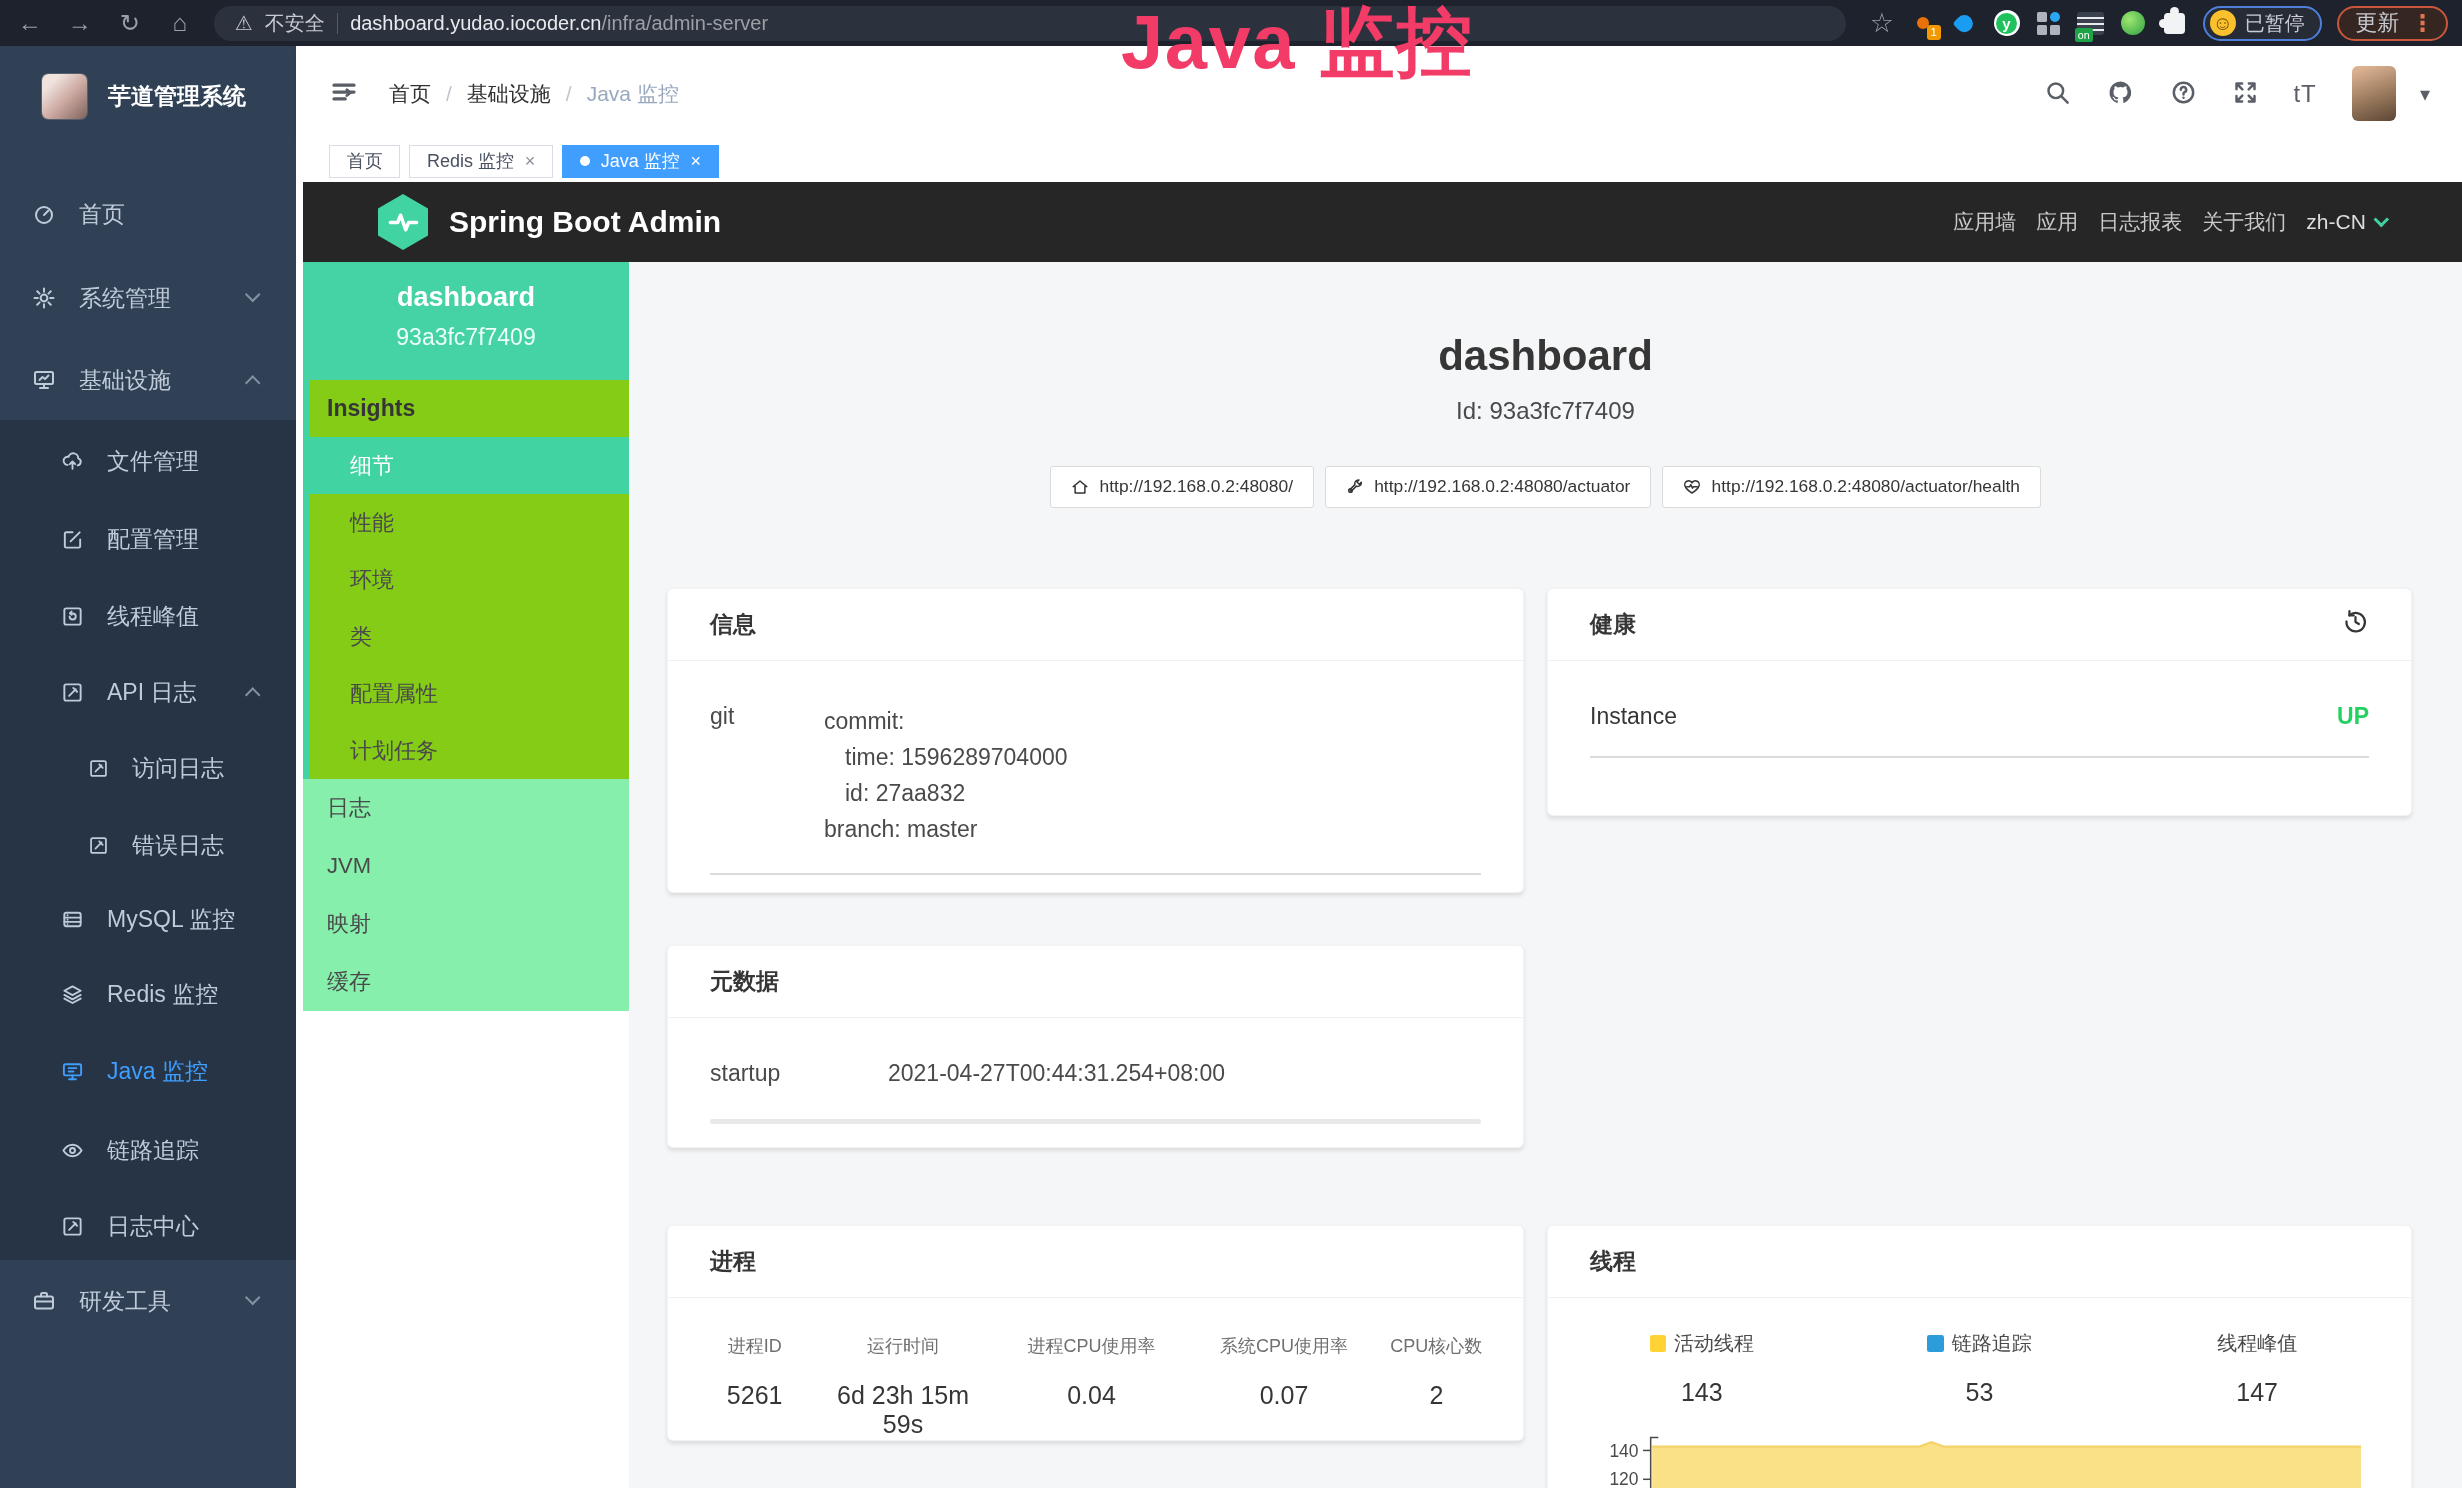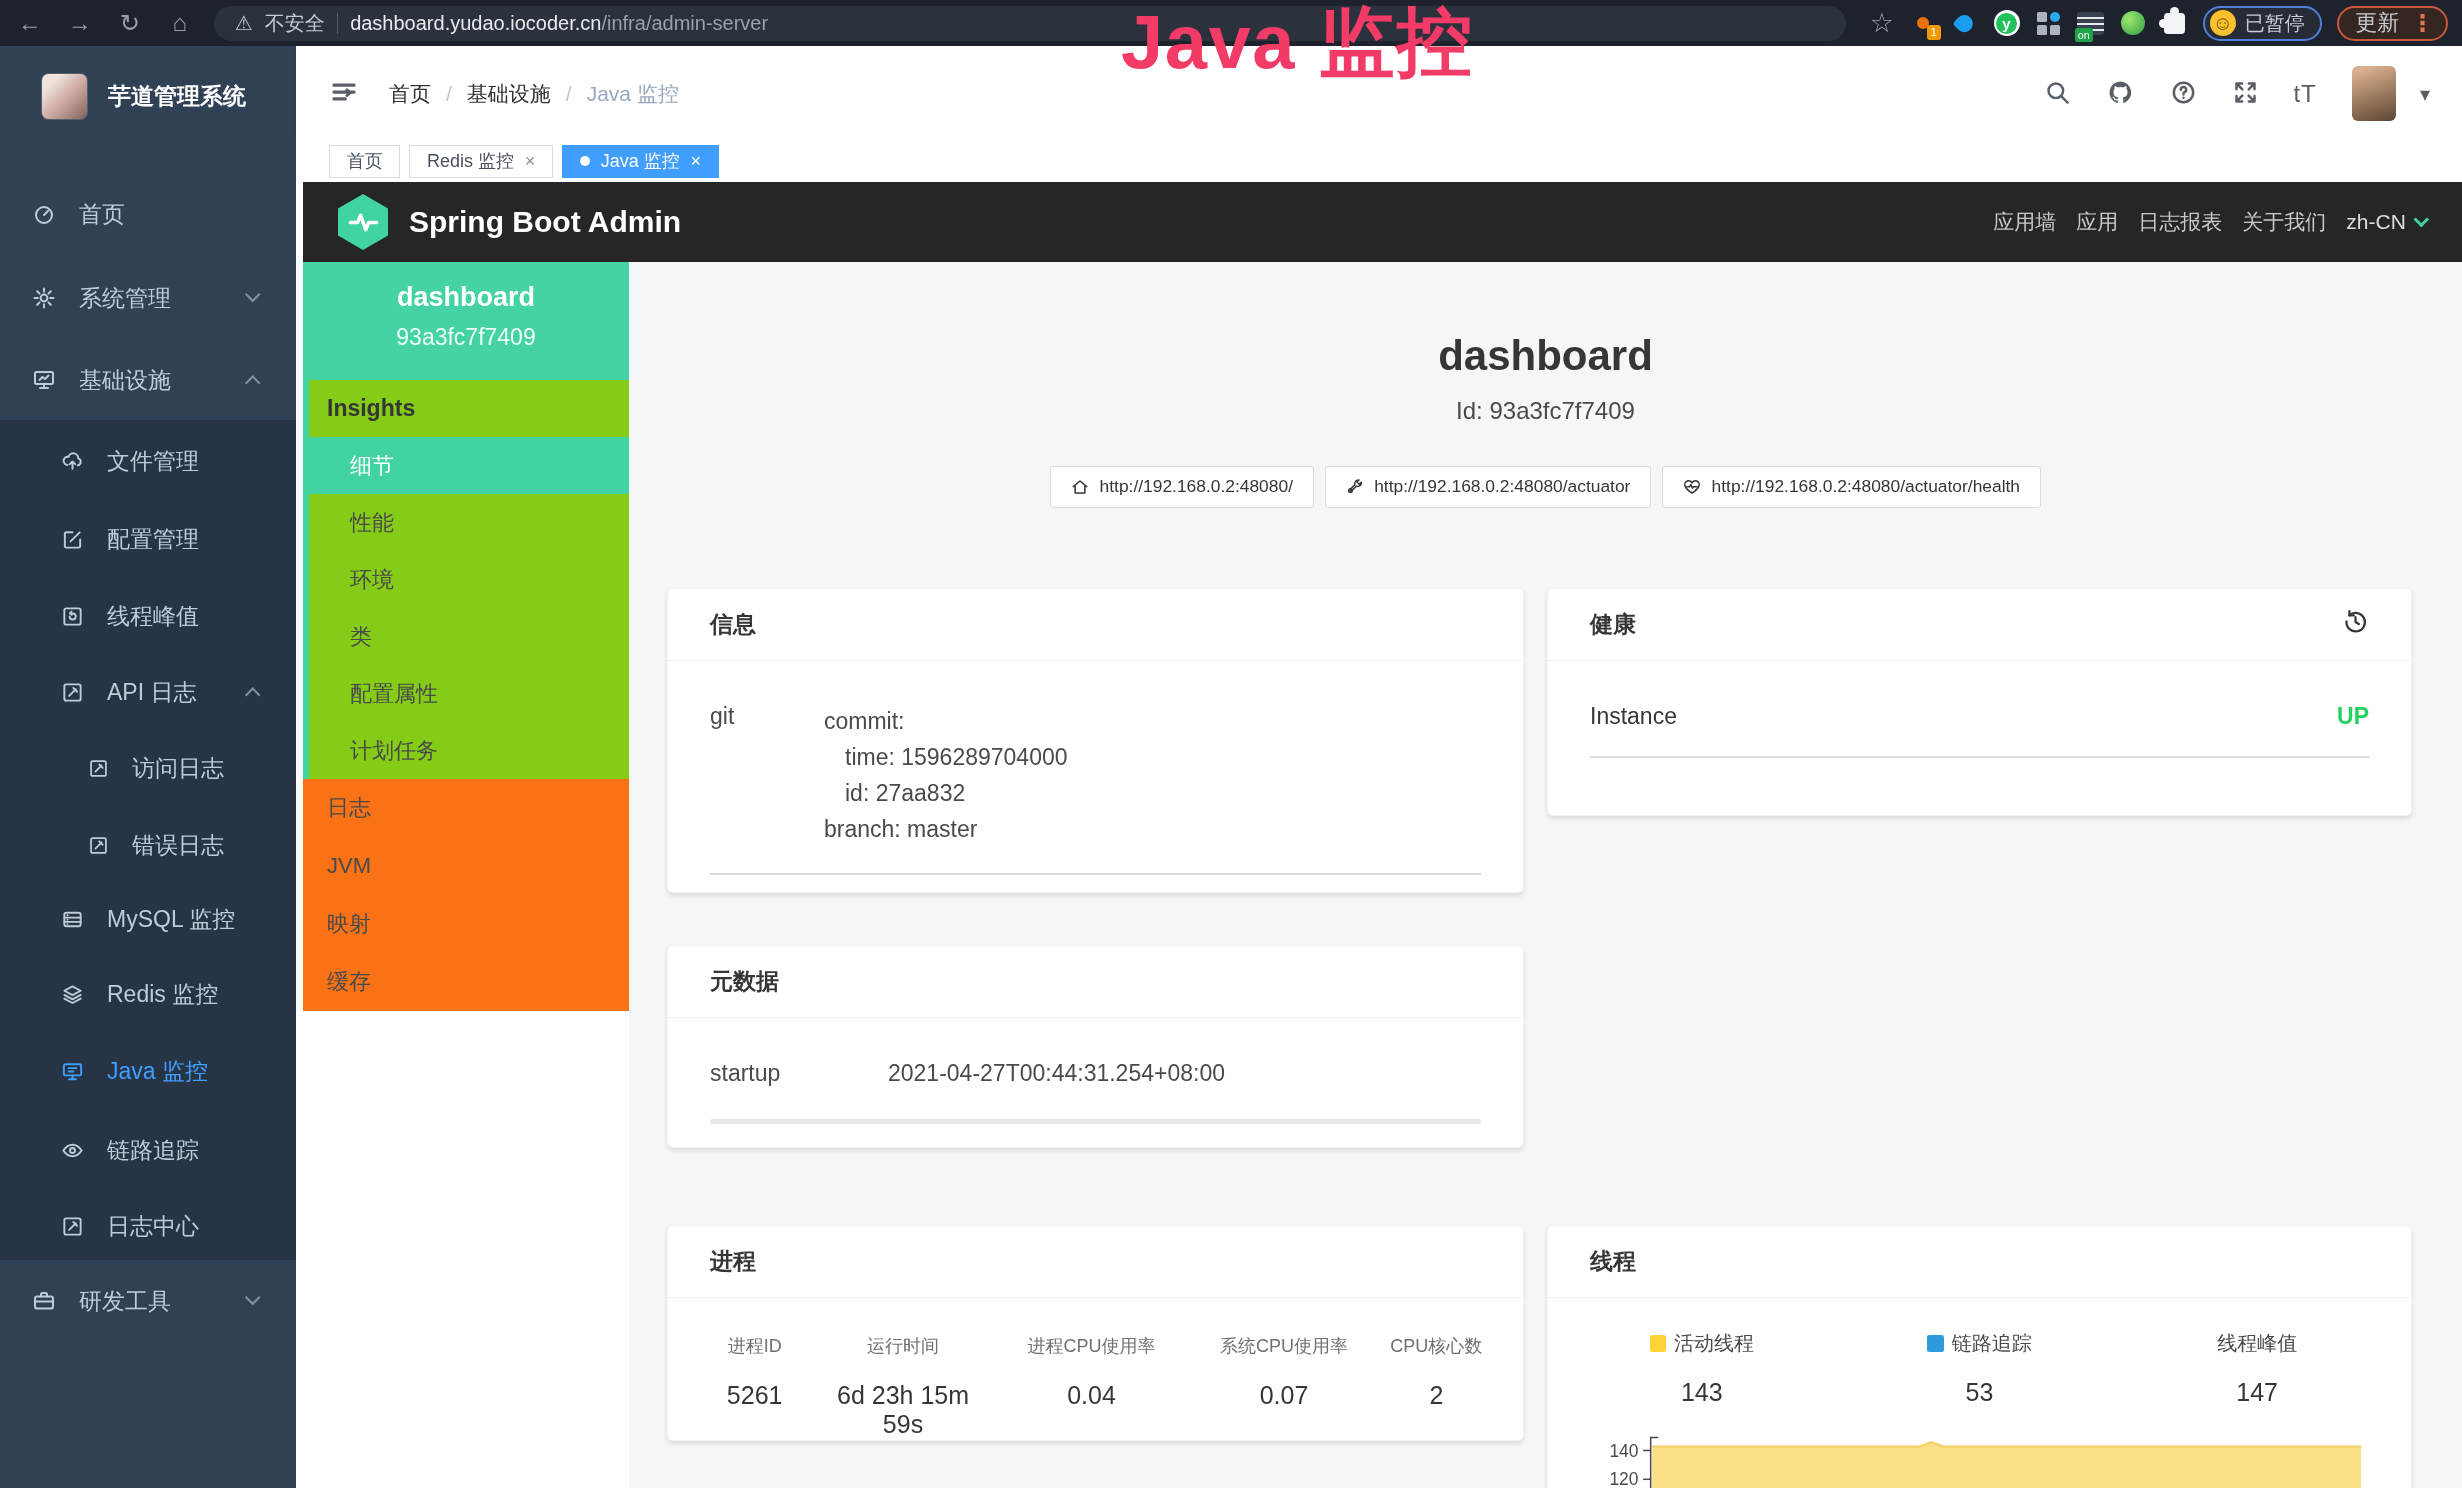--- a/index.html
+++ b/index.html
@@ -89,21 +89,21 @@
   .tab.active { background:#409eff; border-color:#409eff; color:#fff; }
   .tab.active .close { color:#fff; }
   .tab .dot { width:10.6px; height:10.6px; border-radius:50%; background:#fff; }
 
   
   .annotation { position:absolute; left:1121px; top:-7.6px; font-size:76px; font-weight:bold;
                 color:#f23b66; z-index:50; white-space:nowrap; letter-spacing:1.5px; }
 
   
   .sba-header { position:absolute; left:303px; top:182px; width:2159px; height:80px; background:#262626;
-                display:flex; align-items:center; padding:0 35px; }
+                display:flex; align-items:center; padding:0 75px; }
   .sba-logo { width:50px; height:56px; background:#42d3a2; margin-right:21px; flex:0 0 auto;
               clip-path:polygon(50% 0,100% 26%,100% 74%,50% 100%,0 74%,0 26%);
               display:flex; align-items:center; justify-content:center; }
   .sba-logo svg { stroke:#fff; fill:none; stroke-width:2.4; stroke-linecap:round; stroke-linejoin:round; }
   .sba-brand { color:#fff; font-size:30px; font-weight:bold; }
   .sba-nav { margin-left:auto; display:flex; align-items:center; gap:20px; font-size:21px; color:#c9c9c9; }
   .sba-nav .nav-item { cursor:pointer; white-space:nowrap; }
   .sba-locale { display:flex; align-items:center; gap:10.6px; color:#dedede; cursor:pointer; }
   .chev-green { width:10.6px; height:10.6px; border-right:3px solid #42d3a2; border-bottom:3px solid #42d3a2;
                 transform:rotate(45deg); margin-top:-6px; }
@@ -115,21 +115,21 @@
   .sba-side { position:absolute; left:303px; top:262px; width:326px; height:1227px; background:#fff;
               box-shadow:1.5px 0 3px rgba(10,10,10,.04); }
   .sba-instance { height:118px; background:#45d3a5; text-align:center; color:#fff; padding-top:20px; cursor:pointer; }
   .sba-instance .name { font-size:27px; font-weight:bold; }
   .sba-instance .iid { font-size:23px; margin-top:10.6px; color:#ecfff8; }
   .sba-group { border-left:6px solid #42d3a2; background:#84cc16; }
   .sg-head { height:57px; display:flex; align-items:center; padding-left:18px; font-size:23px; font-weight:bold; color:#363636; }
   .sgrow { height:57px; display:flex; align-items:center; padding-left:41px; font-size:22px; color:#4a4a4a; cursor:pointer; }
   .sgrow.active { background:#42d3a2; color:#fff; }
   .srow { height:58px; display:flex; align-items:center; padding-left:24px; font-size:22px; color:#4a4a4a;
-          background:#f97316; cursor:pointer; }
+          background:#86efac; cursor:pointer; }
 
   
   .sba-main { position:absolute; left:629px; top:262px; width:1833px; height:1227px; background:#f5f6f7; }
   .hero { text-align:center; padding-top:70px; }
   .hero-title { font-size:42px; font-weight:bold; color:#363636; }
   .hero-sub { font-size:24px; color:#4a4a4a; margin-top:16.7px; }
   .links { display:flex; justify-content:center; gap:10.6px; margin-top:41px; }
   .linkbtn { height:42px; background:#fff; border:0.8px solid #dbdbdb; border-radius:3px; display:inline-flex;
              align-items:center; padding:0 20px; font-size:17.4px; color:#363636; gap:10.6px; cursor:pointer; white-space:nowrap; }
   .linkbtn svg { stroke:#363636; fill:none; stroke-width:2; stroke-linecap:round; stroke-linejoin:round; }

